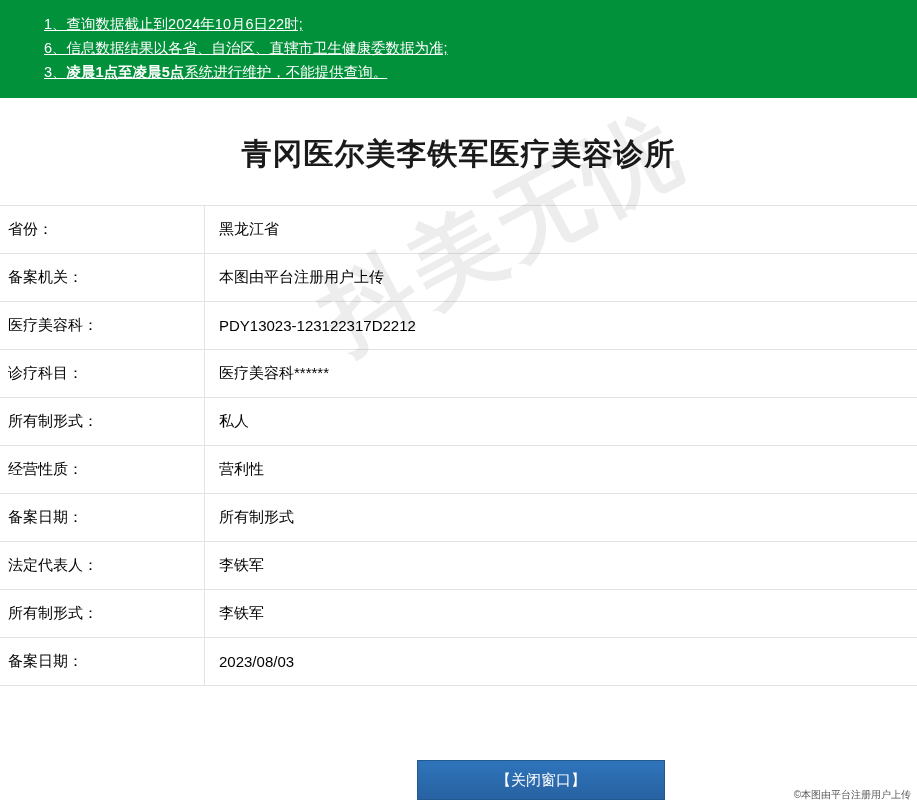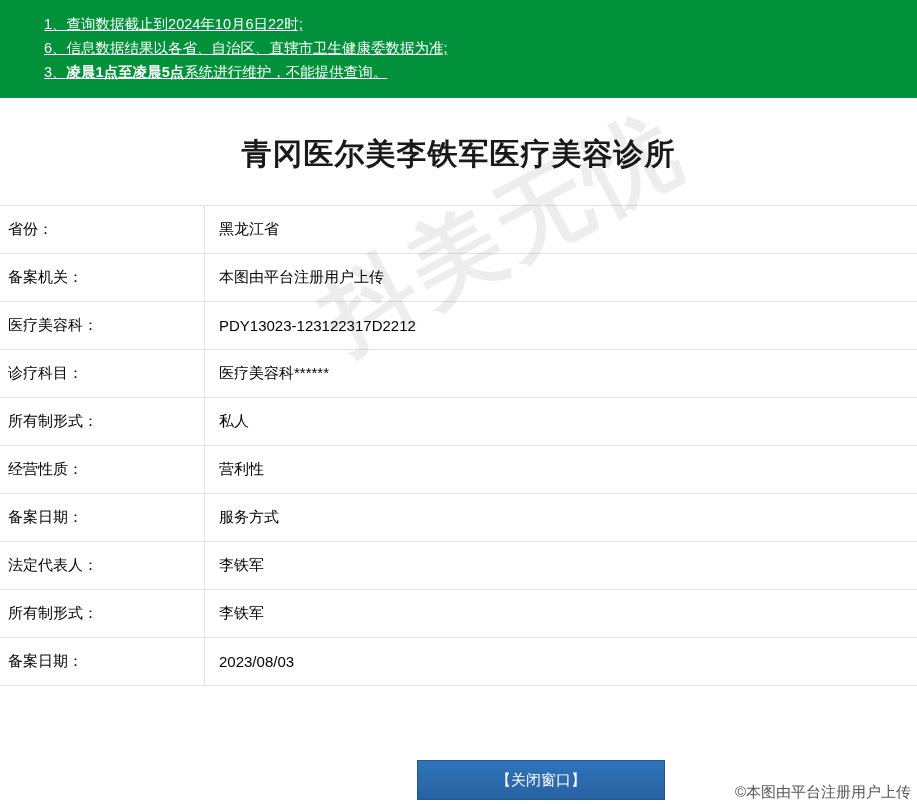--- a/index.html
+++ b/index.html
@@ -112,21 +112,21 @@
     font-family: Liberation Sans, sans-serif;
     text-align: center;
     line-height: 38px;
     cursor: pointer;
     box-sizing: border-box;
   }
   .copyright {
     position: absolute;
     right: 6px;
     bottom: 2px;
-    font-size: 15px;
+    font-size: 10px;
     color: #555555;
     white-space: nowrap;
   }
 </style>
 </head>
 <body>
 
 <div class="notice">
   <div class="notice-line">1、查询数据截止到2024年10月6日22时;</div>
   <div class="notice-line">6、信息数据结果以各省、自治区、直辖市卫生健康委数据为准;</div>
@@ -158,21 +158,21 @@
     <tr>
       <td class="label">所有制形式：</td>
       <td class="value">私人</td>
     </tr>
     <tr>
       <td class="label">经营性质：</td>
       <td class="value">营利性</td>
     </tr>
     <tr>
       <td class="label">备案日期：</td>
-      <td class="value">服务方式</td>
+      <td class="value">所有制形式</td>
     </tr>
     <tr>
       <td class="label">法定代表人：</td>
       <td class="value">李铁军</td>
     </tr>
     <tr>
       <td class="label">所有制形式：</td>
       <td class="value">李铁军</td>
     </tr>
     <tr>

